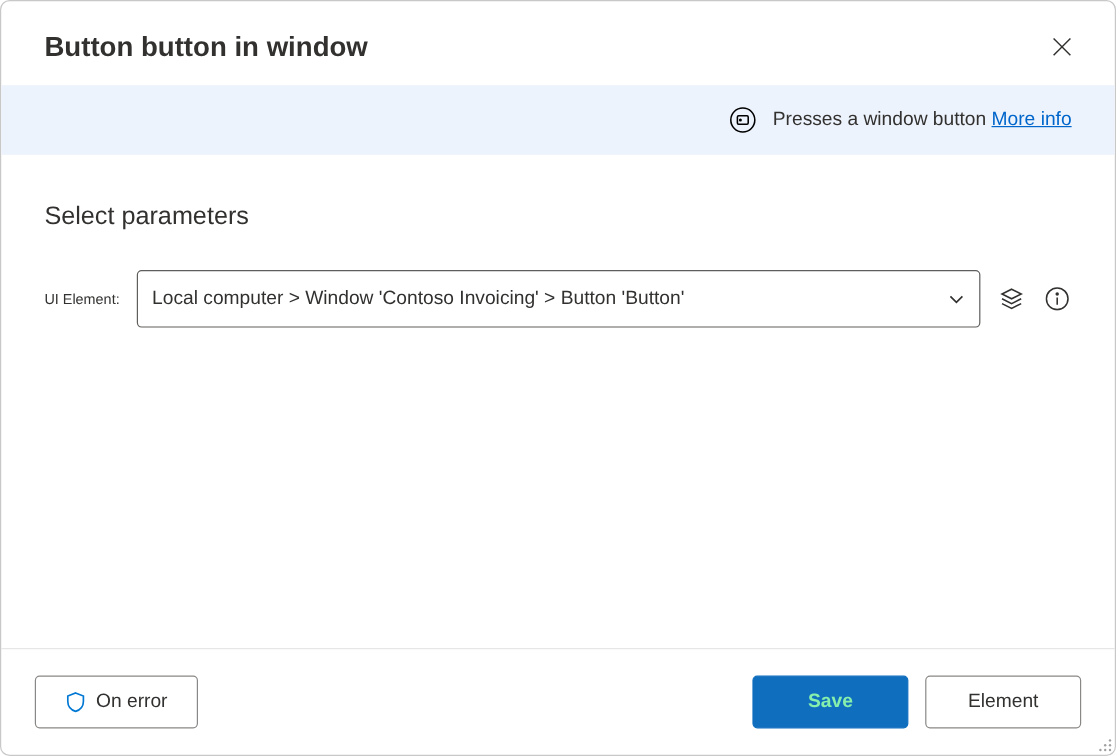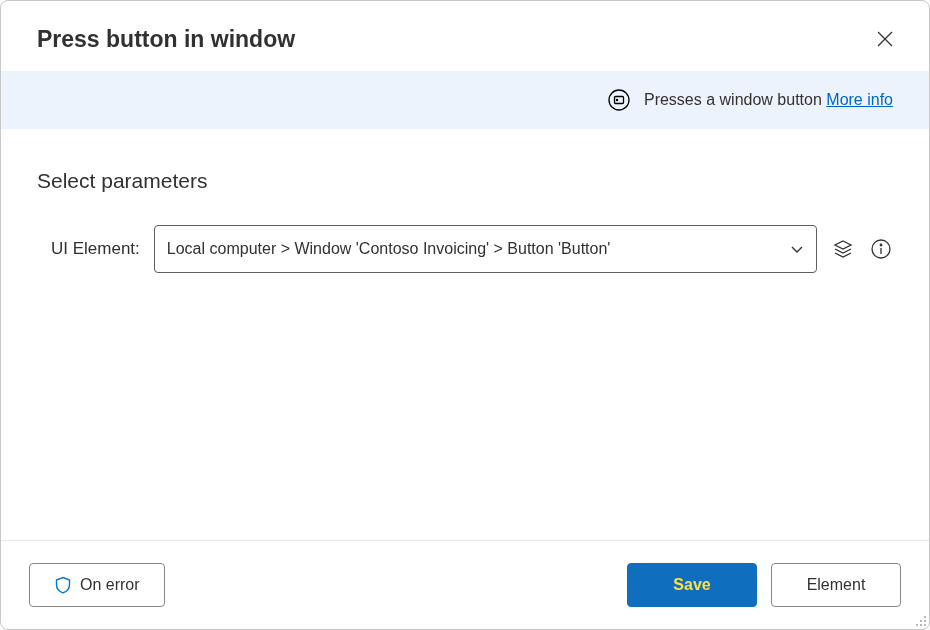--- a/index.html
+++ b/index.html
@@ -77,24 +77,23 @@
       color: #323130;
       font-weight: 400;
       margin-bottom: 32px;
     }
     .param-row {
       display: flex;
       align-items: center;
       gap: 14px;
     }
     .param-label {
-      font-size: 17px;
+      font-size: 12px;
       color: #323130;
       white-space: nowrap;
-      margin-left: 14px;
     }
     .dropdown {
       flex: 1;
       border: 1px solid #605e5c;
       border-radius: 4px;
       height: 48px;
       display: flex;
       align-items: center;
       padding: 0 12px;
       cursor: pointer;
@@ -142,21 +141,21 @@
       font-family: inherit;
     }
     .btn-secondary {
       background: #fff;
       border: 1px solid #8a8886;
       color: #323130;
     }
     .btn-primary {
       background: #106ebe;
       border: 1px solid #106ebe;
-      color: #fde047;
+      color: #86efac;
       font-weight: 600;
       min-width: 130px;
     }
     .footer-right {
       display: flex;
       gap: 14px;
     }
     .cancel-btn {
       min-width: 130px;
     }
@@ -168,21 +167,21 @@
       height: 14px;
       color: #a0a0a0;
     }
   </style>
 </head>
 <body>
 
 <div class="dialog">
 
   <div class="header">
-    <div class="title">Press button in window</div>
+    <div class="title">Button button in window</div>
     <div class="close-btn">
       <svg width="16" height="16" viewBox="0 0 16 16" fill="none" stroke="currentColor" stroke-width="1.2">
         <line x1="1" y1="1" x2="15" y2="15"></line>
         <line x1="15" y1="1" x2="1" y2="15"></line>
       </svg>
     </div>
   </div>
 
   <div class="info-banner">
     <span class="icon-wrap">

